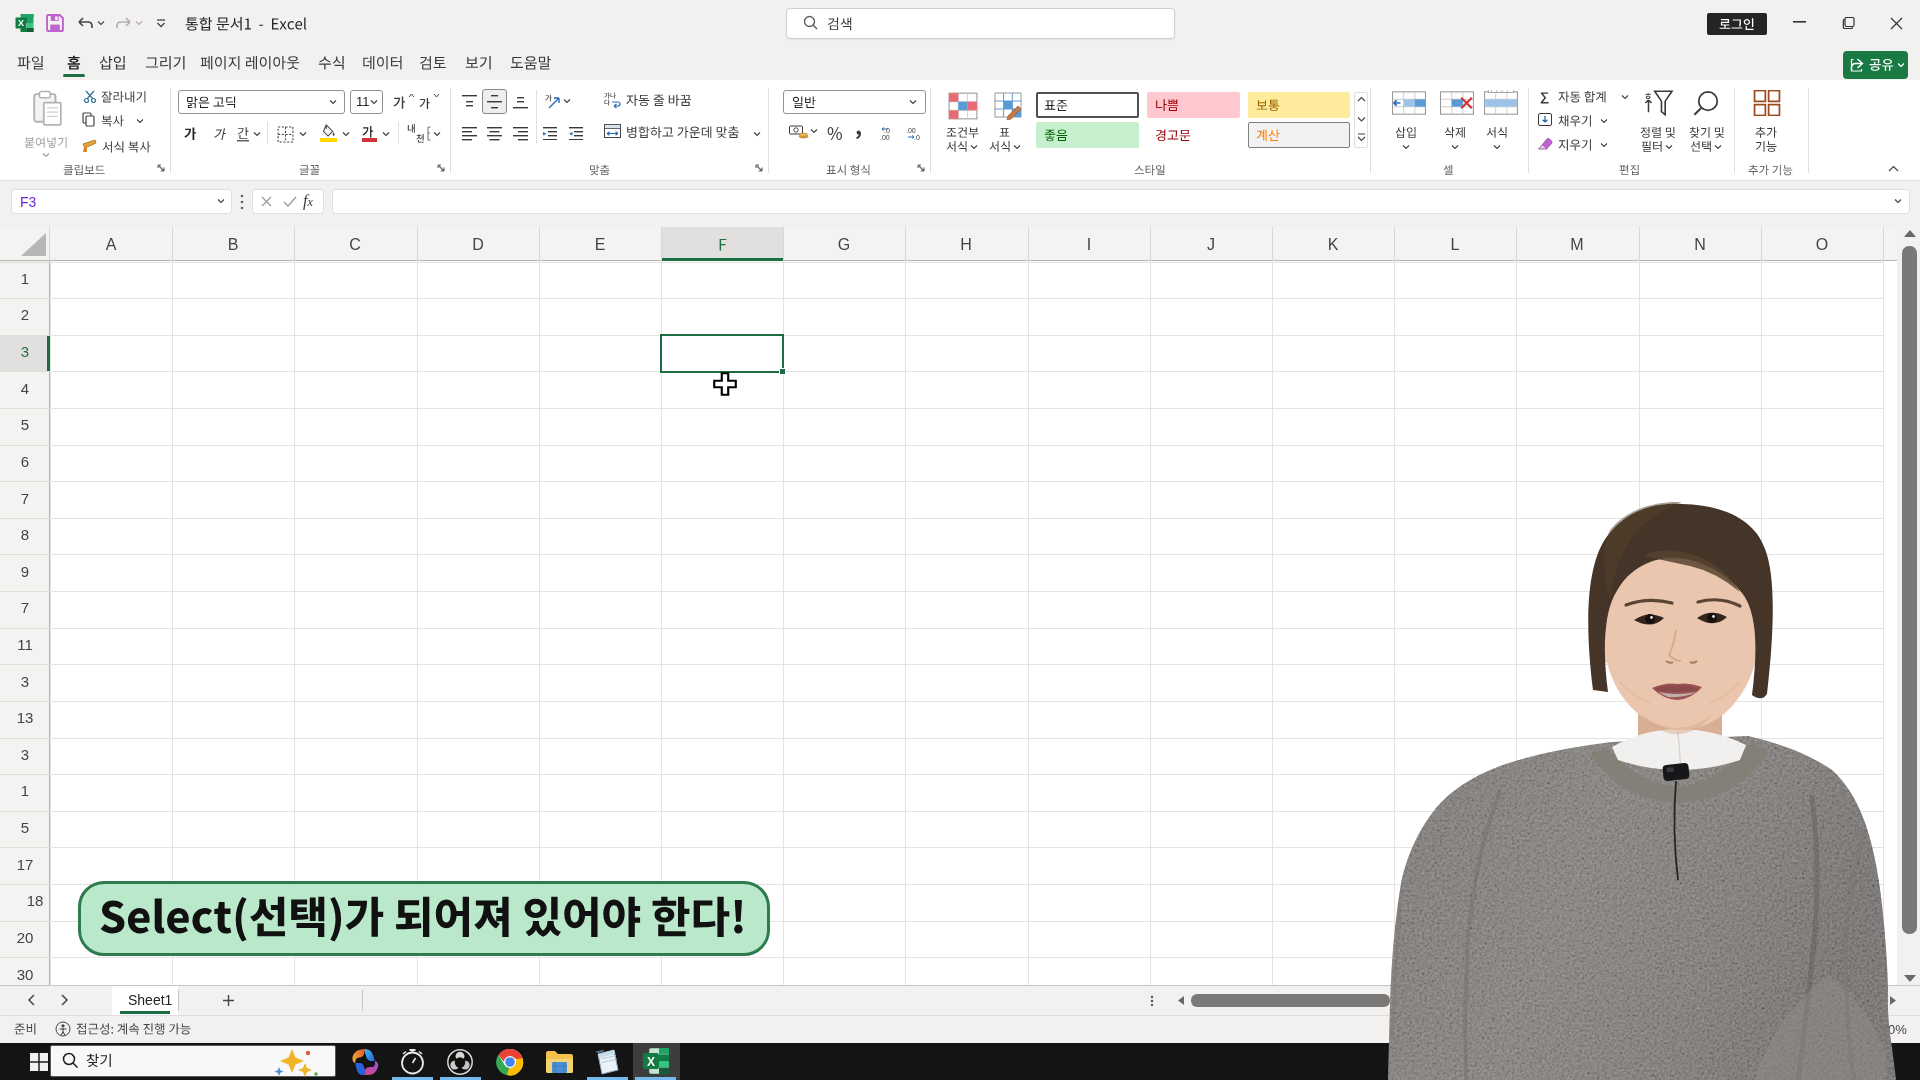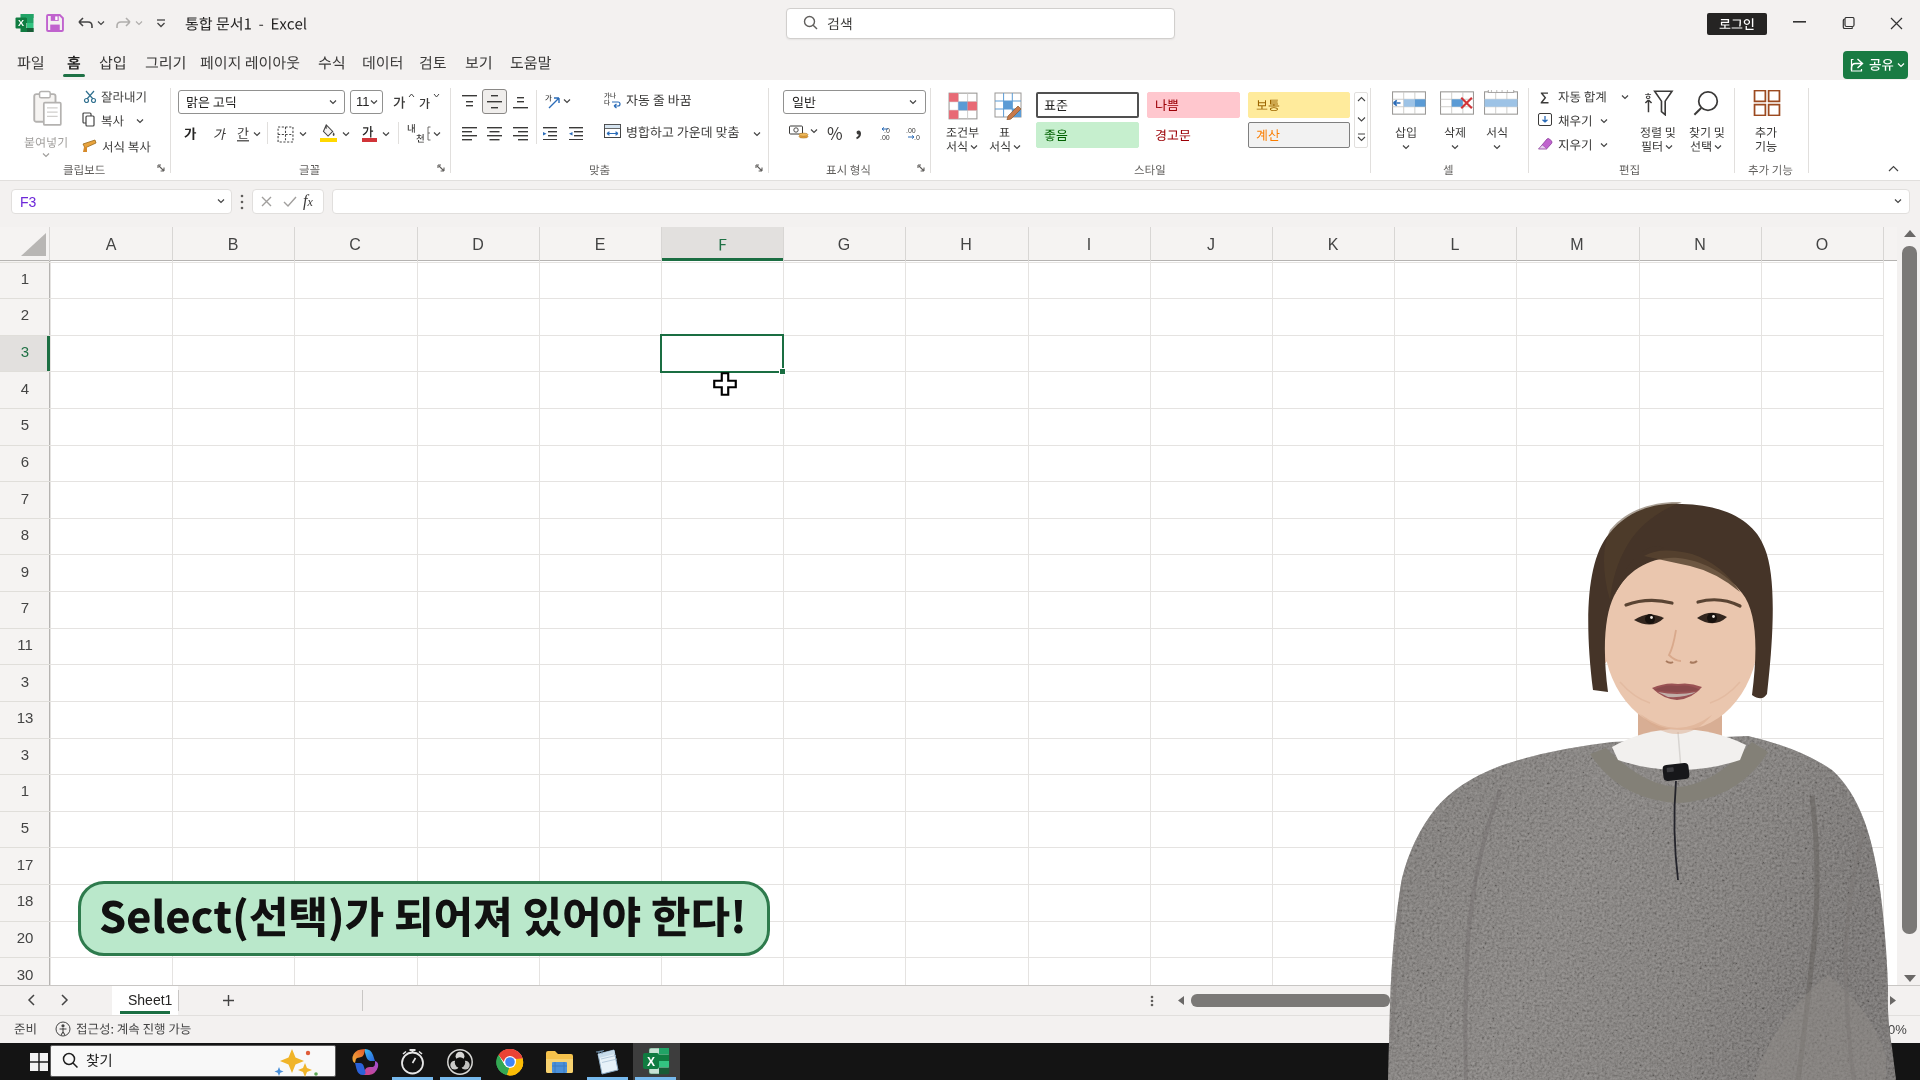--- a/index.html
+++ b/index.html
@@ -634,21 +634,21 @@
     <div class="abs" style="left:0;top:709px;width:50px;height:20px;text-align:center;font-size:15px;color:#444">13</div>
     <div class="abs" style="left:0;top:701px;width:50px;height:1px;background:#e0deda"></div>
     <div class="abs" style="left:0;top:746px;width:50px;height:20px;text-align:center;font-size:15px;color:#444">3</div>
     <div class="abs" style="left:0;top:738px;width:50px;height:1px;background:#e0deda"></div>
     <div class="abs" style="left:0;top:782px;width:50px;height:20px;text-align:center;font-size:15px;color:#444">1</div>
     <div class="abs" style="left:0;top:774px;width:50px;height:1px;background:#e0deda"></div>
     <div class="abs" style="left:0;top:819px;width:50px;height:20px;text-align:center;font-size:15px;color:#444">5</div>
     <div class="abs" style="left:0;top:811px;width:50px;height:1px;background:#e0deda"></div>
     <div class="abs" style="left:0;top:856px;width:50px;height:20px;text-align:center;font-size:15px;color:#444">17</div>
     <div class="abs" style="left:0;top:847px;width:50px;height:1px;background:#e0deda"></div>
-    <div class="abs" style="left:0;top:892px;width:50px;height:20px;text-align:center;font-size:15px;color:#444">18</div>
+    <div class="abs" style="left:10px;top:892px;width:50px;height:20px;text-align:center;font-size:15px;color:#444">18</div>
     <div class="abs" style="left:0;top:884px;width:50px;height:1px;background:#e0deda"></div>
     <div class="abs" style="left:0;top:929px;width:50px;height:20px;text-align:center;font-size:15px;color:#444">20</div>
     <div class="abs" style="left:0;top:921px;width:50px;height:1px;background:#e0deda"></div>
     <div class="abs" style="left:0;top:966px;width:50px;height:20px;text-align:center;font-size:15px;color:#444">30</div>
     <div class="abs" style="left:0;top:957px;width:50px;height:1px;background:#e0deda"></div>
     <div class="abs" style="left:50px;top:261px;width:1px;height:724px;background:#e5e3e1"></div>
     <div class="abs" style="left:172px;top:261px;width:1px;height:724px;background:#e5e3e1"></div>
     <div class="abs" style="left:294px;top:261px;width:1px;height:724px;background:#e5e3e1"></div>
     <div class="abs" style="left:417px;top:261px;width:1px;height:724px;background:#e5e3e1"></div>
     <div class="abs" style="left:539px;top:261px;width:1px;height:724px;background:#e5e3e1"></div>

